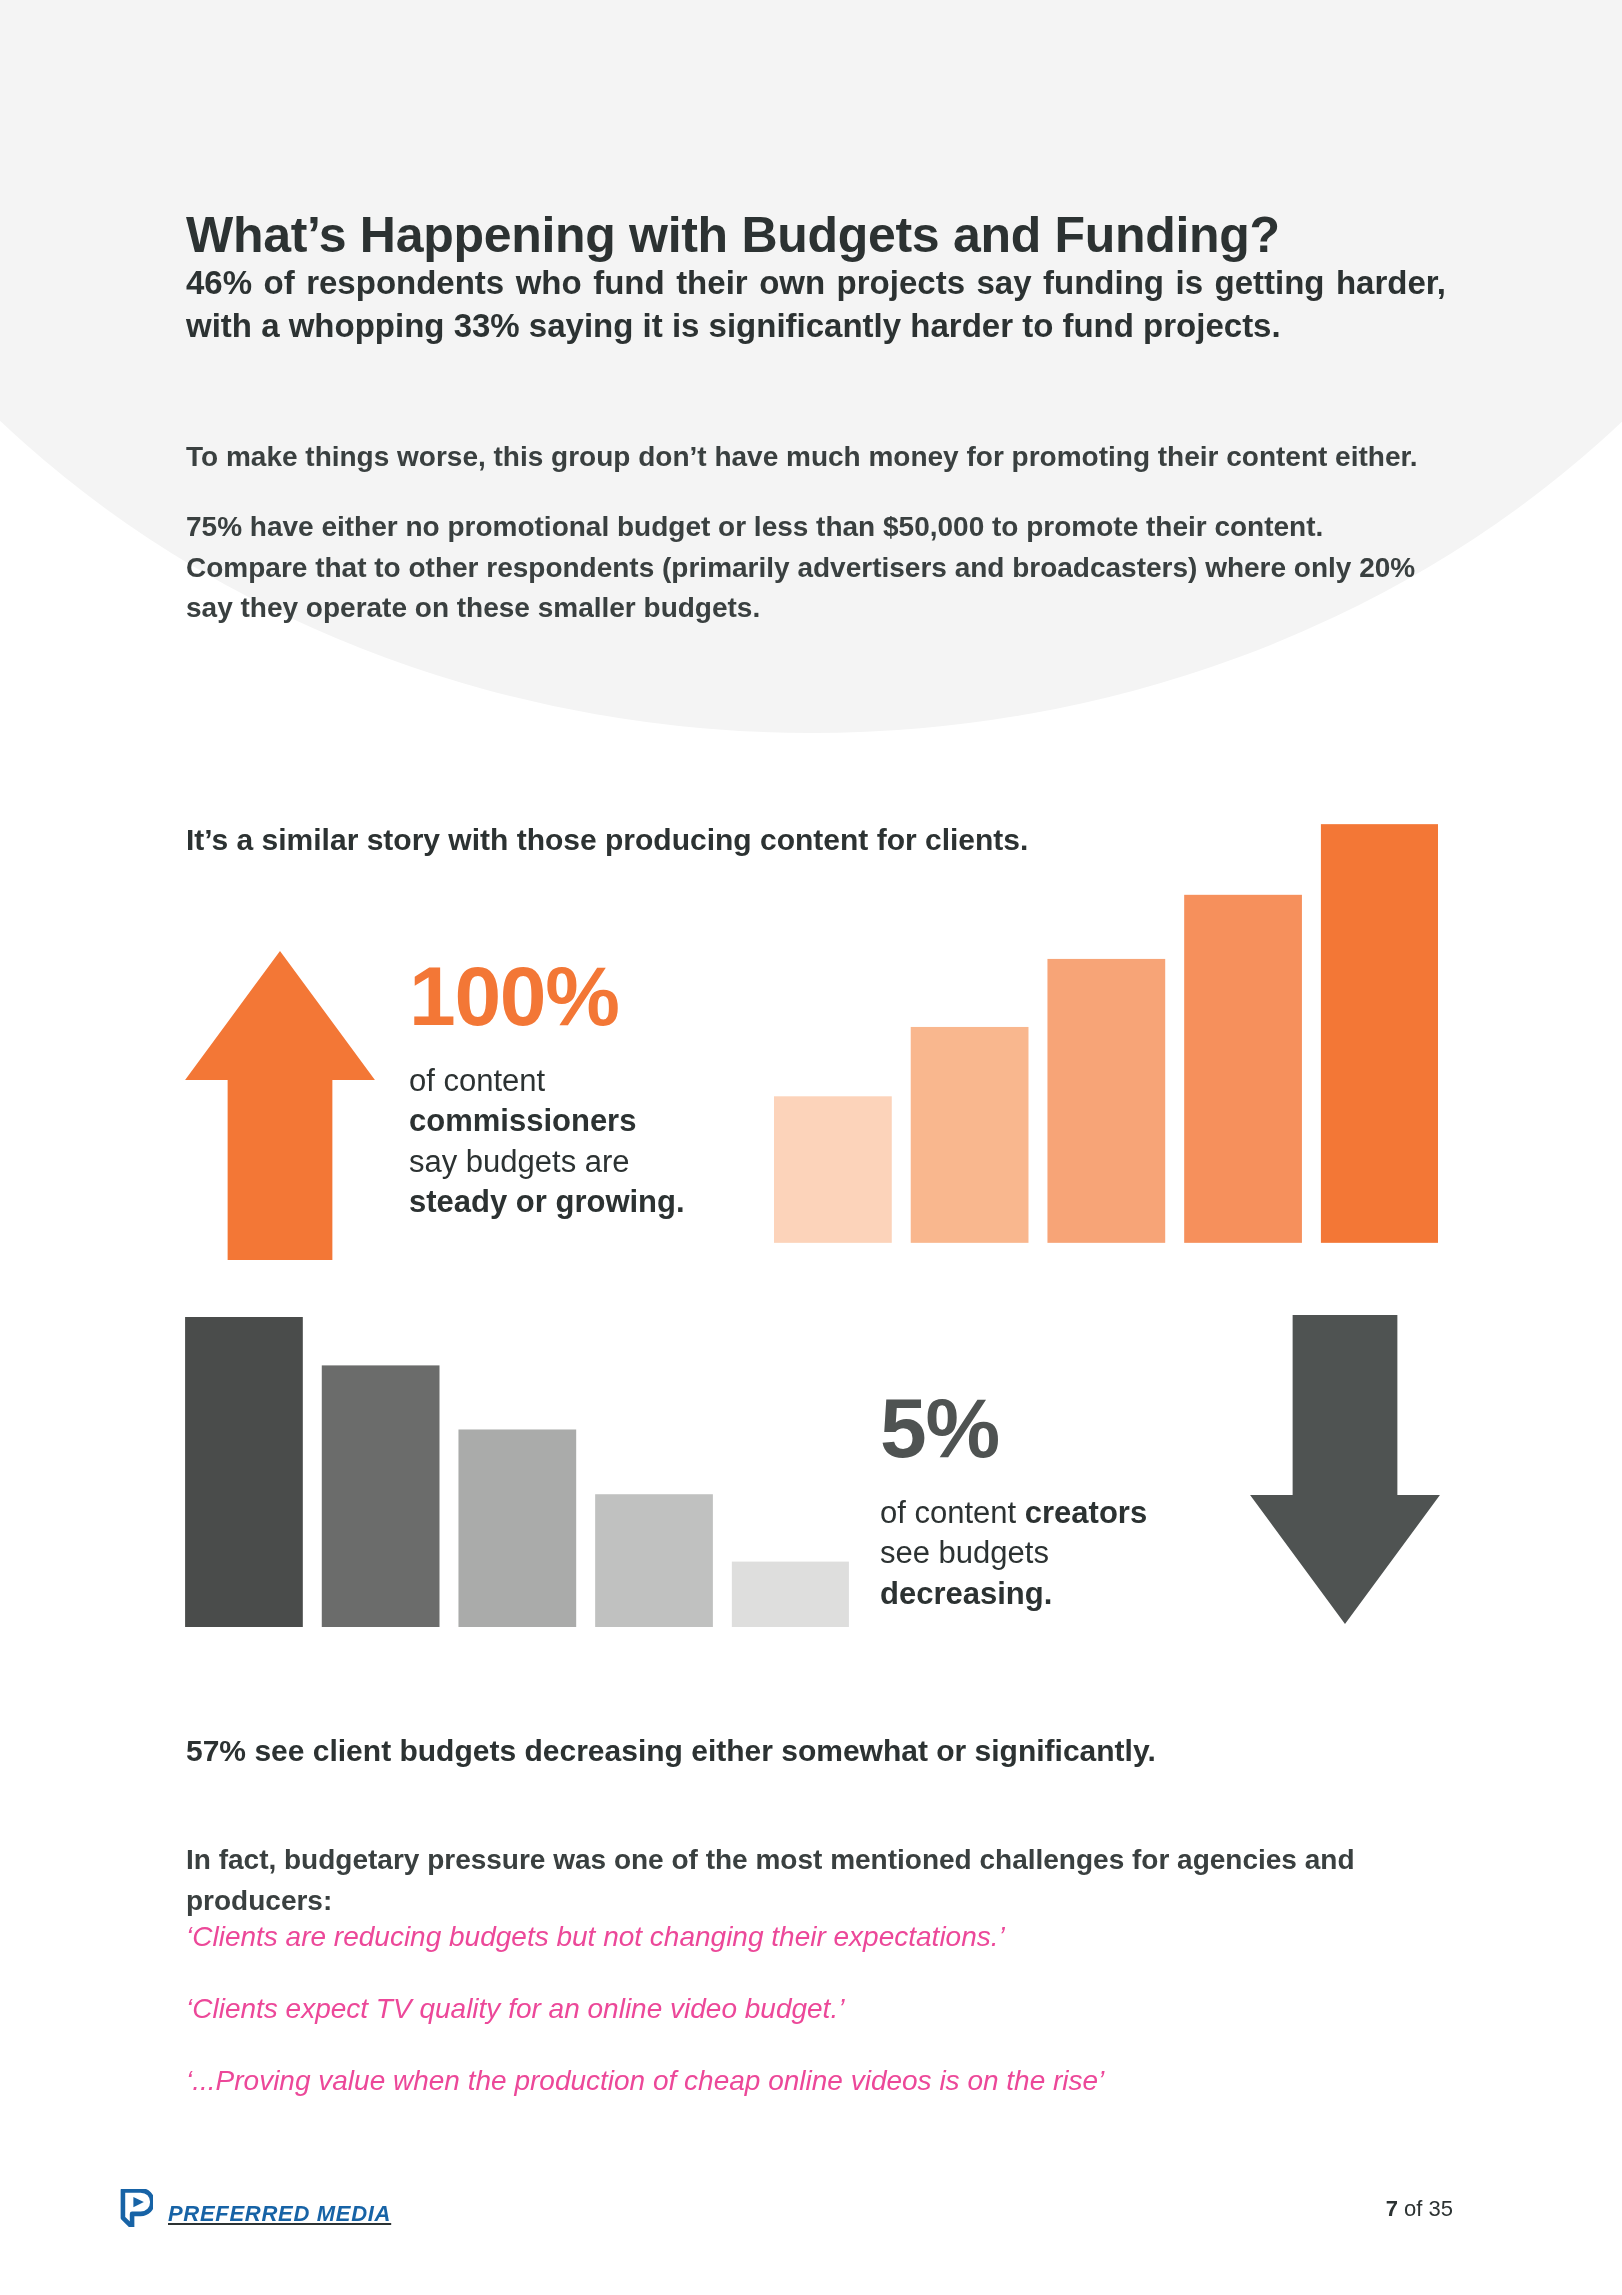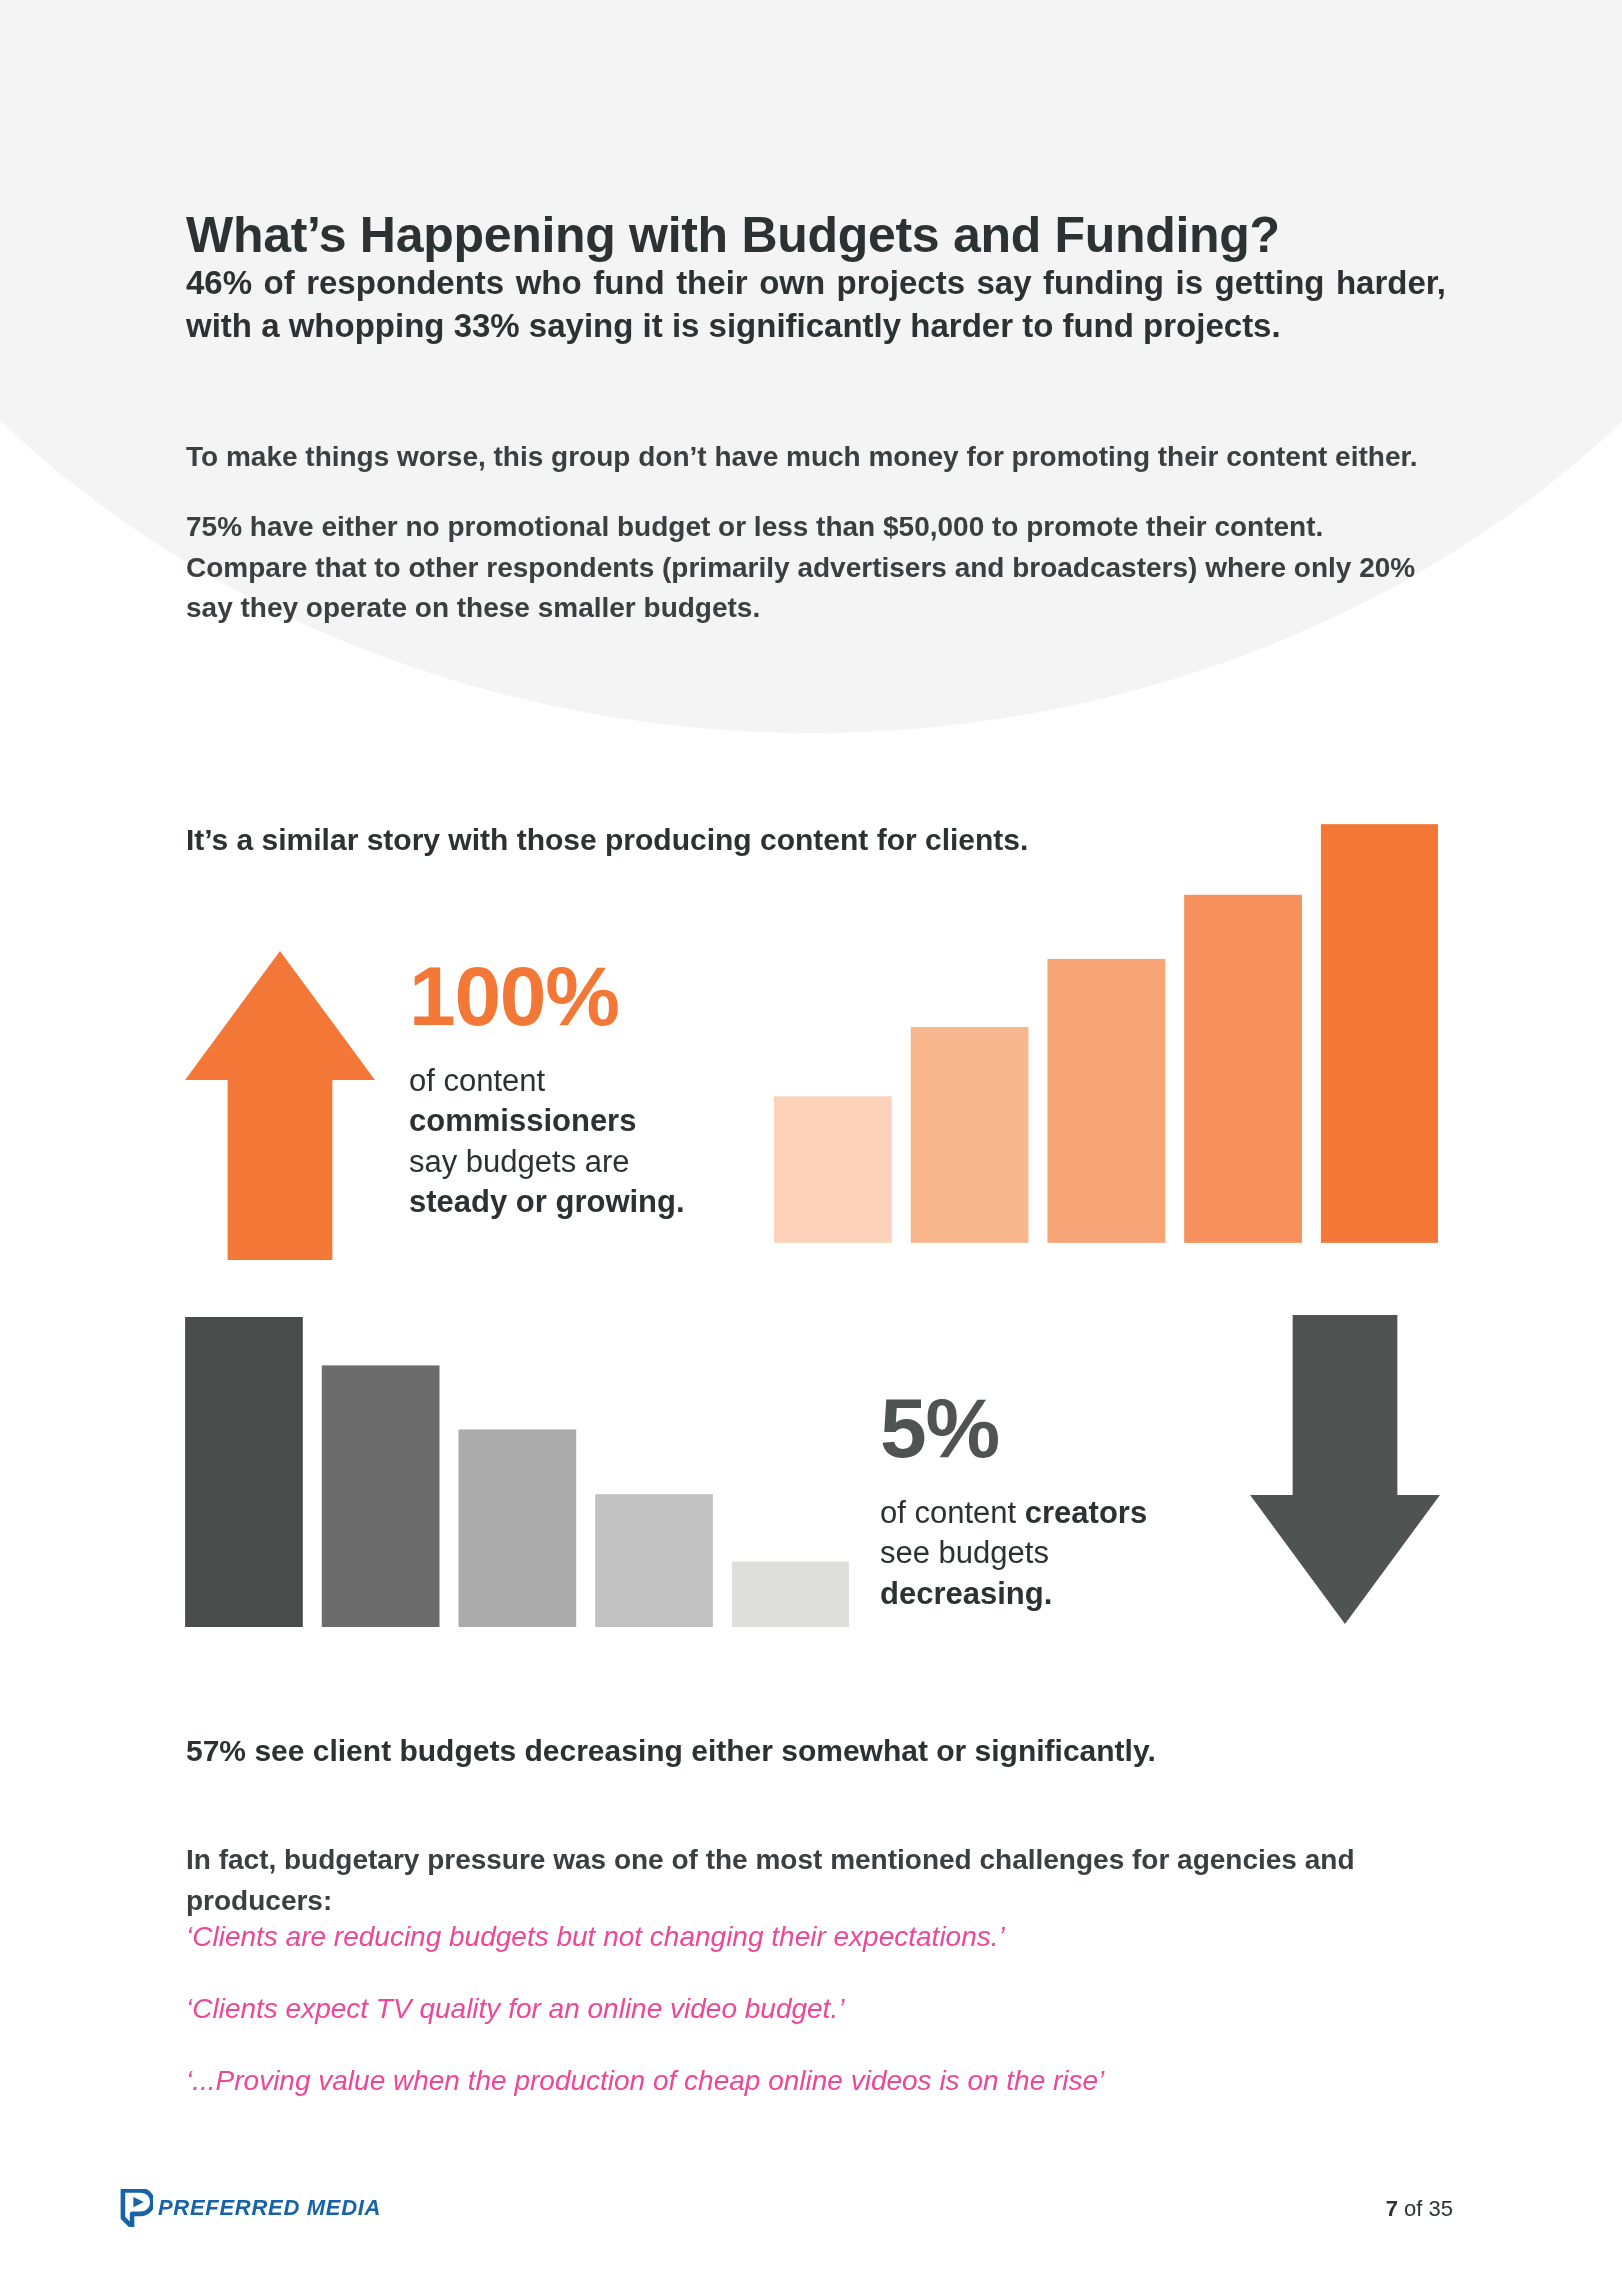--- a/index.html
+++ b/index.html
@@ -78,21 +78,21 @@
   .quote {
     position:absolute; left:186px; width:1276px;
     font-size:28px; font-style:italic; font-weight:normal; color:#ec4899;
   }
   .q1 { top:1921px; }
   .q2 { top:1993px; }
   .q3 { top:2065px; }
 
   
   .footer { position:absolute; left:0; top:2189px; width:1623px; height:46px; }
-  .logo-wrap { position:absolute; left:119px; top:0px; display:flex; align-items:center; gap:5px; }
+  .logo-wrap { position:absolute; left:119px; top:0px; display:flex; align-items:flex-end; gap:15px;text-decoration:underline; }
   .logo-name { font-size:22px; font-weight:bold; font-style:italic; color:#1763a6; letter-spacing:0.7px; }
   .pagenum { position:absolute; right:170px; top:6.5px; font-size:22px; color:#2c3232; }
   .pagenum b { font-weight:bold; }
 
   
   .bar { position:absolute; }
   svg { display:block; }
 </style>
 </head>
 <body>

